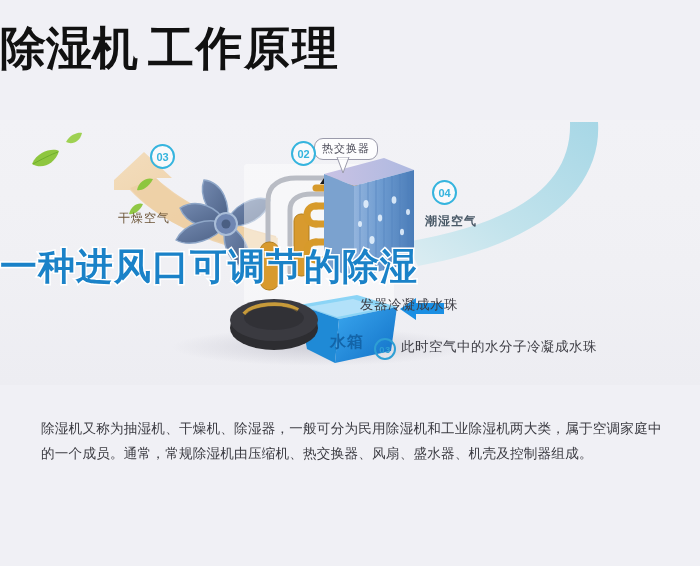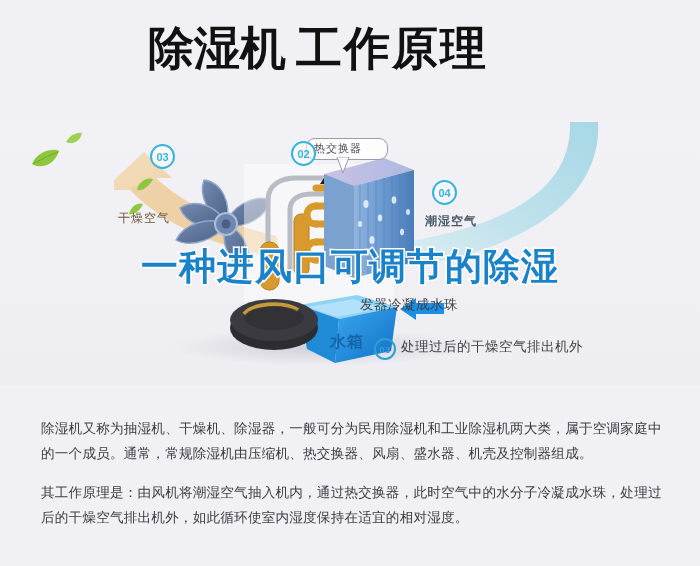--- a/index.html
+++ b/index.html
@@ -21,21 +21,21 @@
     inset: 0;
     background: #f0f0f5;
   }
 
   
   .header-title {
     position: absolute;
     top: 24px;
     left: 0;
     width: 636px;
-    text-align: center;
+    text-align: left;
     font-size: 46px;
     font-weight: bold;
     letter-spacing: 1px;
     color: #111111;
     line-height: 1.05;
     white-space: nowrap;
   }
   .header-title .seg-a { letter-spacing: 0px; }
   .header-title .seg-b { margin-left: 10px; letter-spacing: 2px; }
 
@@ -129,42 +129,41 @@
     color: #5a4a34;
     letter-spacing: 1px;
     white-space: nowrap;
   }
   .label-dry { left: 118px; top: 90px; color:#6b5437; font-weight:normal; }
   .label-humid { left: 425px; top: 93px; color:#4a5a68; font-weight:bold; }
 
   
   .callout {
     position: absolute;
-    left: 306px; top: 18px;
+    left: 314px; top: 18px;
     border: 1px solid #9b9bab;
     border-radius: 9px;
     background: rgba(255,255,255,.85);
-    padding: 2px 25px 3px 7px;
+    padding: 2px 7px 3px 7px;
     font-size: 11px;
     color: #4b4b58;
     letter-spacing: 1px;
     white-space: nowrap;
   }
   .callout-stem {
     position: absolute;
     left: 336px; top: 37px;
     width: 14px; height: 17px;
   }
 
   
   .overlay-title {
     position: absolute;
     left: 0; top: 246px;
     width: 700px;
-    text-align: center;
     font-size: 37px;
     font-weight: bold;
     letter-spacing: 1px;
     line-height: 1.12;
     color: #1a82c8;
     -webkit-text-stroke: 3px #ffffff;
     paint-order: stroke fill;
     white-space: nowrap;
     z-index: 8;
   }
@@ -383,25 +382,24 @@
     <div class="badge badge-02">02</div>
     <div class="badge badge-03">03</div>
 
   </div>
 
   <div class="step-caption caption-02">
     <span>发器冷凝成水珠</span>
   </div>
   <div class="step-caption caption-03">
     <span class="cap-badge">03</span>
-    <span>处理过后的干燥空气排出机外</span>
+    <span>此时空气中的水分子冷凝成水珠</span>
   </div>
 
   <div class="overlay-title">
     <span class="ln">一种进风口可调节的除湿</span>
   </div>
 
   <div class="body-text">
     <p>除湿机又称为抽湿机、干燥机、除湿器，一般可分为民用除湿机和工业除湿机两大类，属于空调家庭中的一个成员。通常，常规除湿机由压缩机、热交换器、风扇、盛水器、机壳及控制器组成。</p>
-    <p>其工作原理是：由风机将潮湿空气抽入机内，通过热交换器，此时空气中的水分子冷凝成水珠，处理过后的干燥空气排出机外，如此循环使室内湿度保持在适宜的相对湿度。</p>
   </div>
 
 </div>
 
 </body></html>

